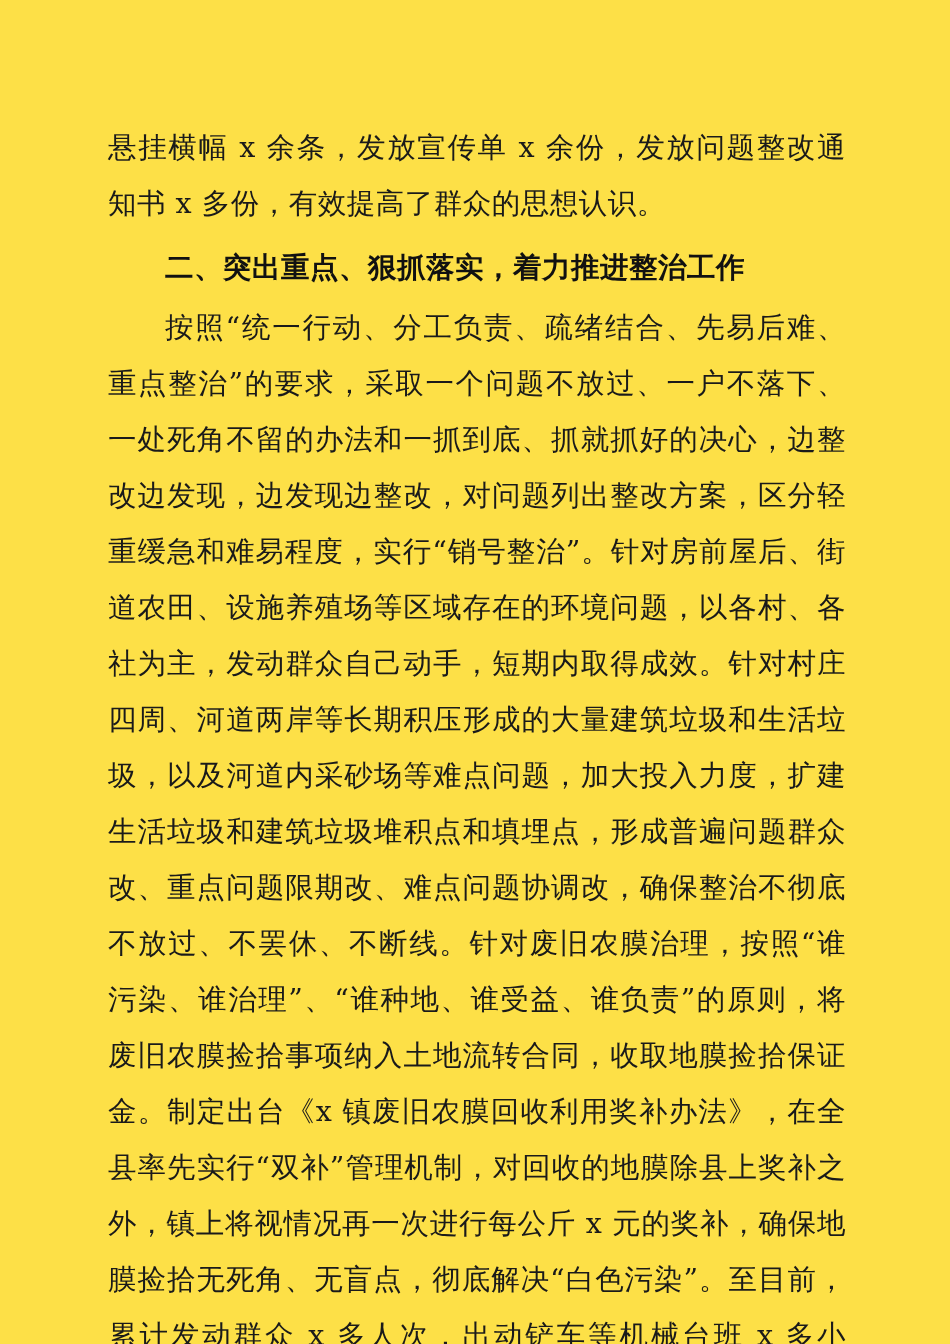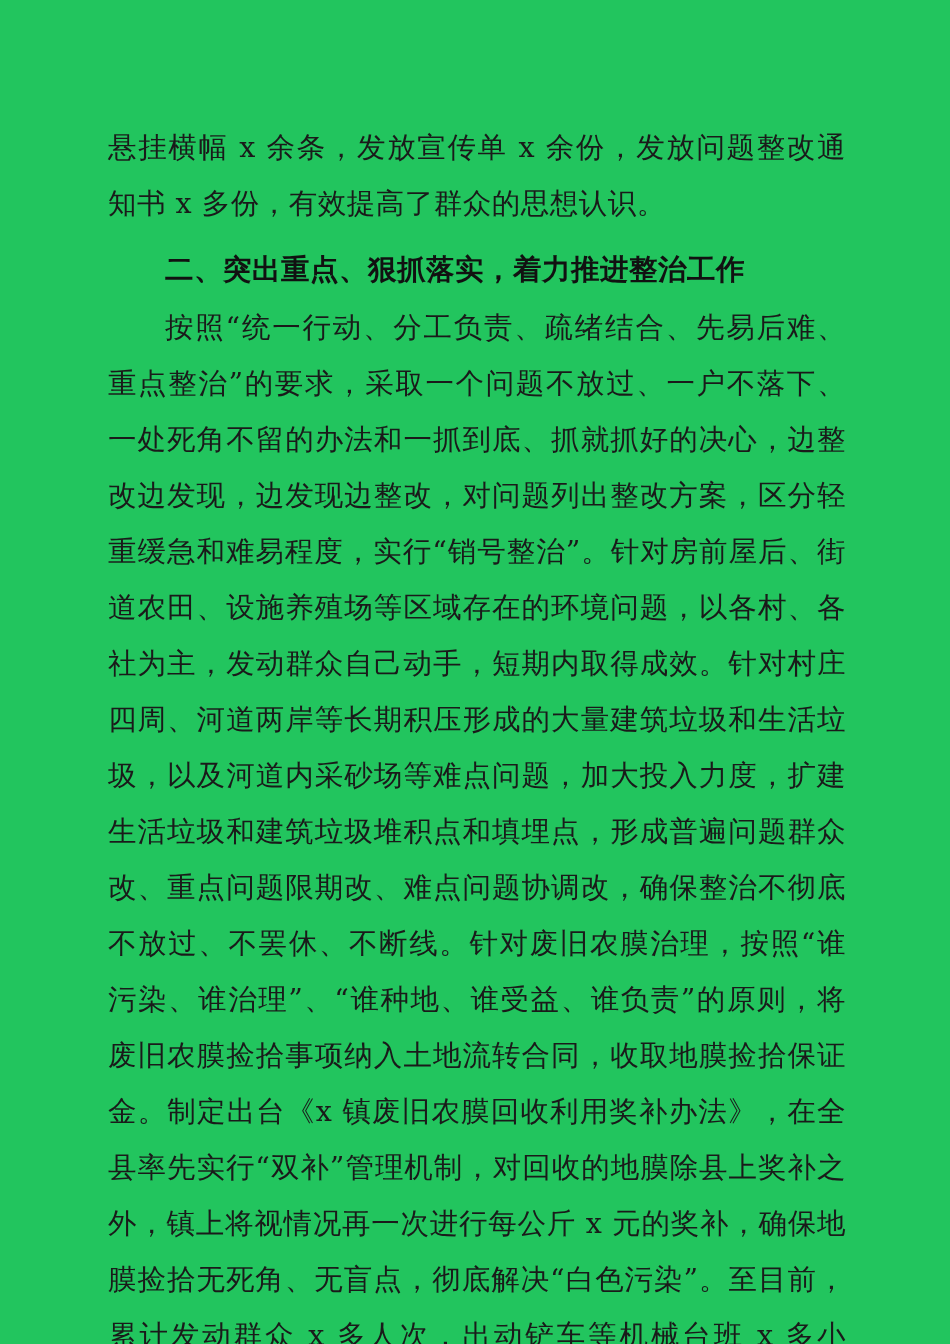--- a/index.html
+++ b/index.html
@@ -3,21 +3,21 @@
 <meta charset="utf-8">
 <style>
   html, body {
     margin: 0;
     padding: 0;
     background: #ffffff;
   }
   .page {
     width: 950px;
     height: 1344px;
-    background: #22c55e;
+    background: #fde047;
     position: relative;
     box-sizing: border-box;
     overflow: hidden;
     font-family: "DejaVu Serif", "Liberation Serif", serif;
     padding-left: 12px;
   }
   .content {
     position: absolute;
     left: 108px;
     top: 120px;
@@ -37,21 +37,21 @@
     text-indent: 57px;
   }
   h2.heading {
     margin: 10px 0 2px 0;
     font-size: 28.5px;
     line-height: 56px;
     font-weight: bold;
     color: #111111;
     text-indent: 57px;
     letter-spacing: 0.5px;
-    font-family: Liberation Serif, serif;
+    font-family: Liberation Mono, monospace;
   }
 </style>
 </head>
 <body>
 
 <div class="page">
   <div class="content">
     <p class="para">悬挂横幅 x 余条，发放宣传单 x 余份，发放问题整改通知书 x 多份，有效提高了群众的思想认识。</p>
     <h2 class="heading">二、突出重点、狠抓落实，着力推进整治工作</h2>
     <p class="para indent">按照“统一行动、分工负责、疏绪结合、先易后难、重点整治”的要求，采取一个问题不放过、一户不落下、一处死角不留的办法和一抓到底、抓就抓好的决心，边整改边发现，边发现边整改，对问题列出整改方案，区分轻重缓急和难易程度，实行“销号整治”。针对房前屋后、街道农田、设施养殖场等区域存在的环境问题，以各村、各社为主，发动群众自己动手，短期内取得成效。针对村庄四周、河道两岸等长期积压形成的大量建筑垃圾和生活垃圾，以及河道内采砂场等难点问题，加大投入力度，扩建生活垃圾和建筑垃圾堆积点和填埋点，形成普遍问题群众改、重点问题限期改、难点问题协调改，确保整治不彻底不放过、不罢休、不断线。针对废旧农膜治理，按照“谁污染、谁治理”、“谁种地、谁受益、谁负责”的原则，将废旧农膜捡拾事项纳入土地流转合同，收取地膜捡拾保证金。制定出台《x 镇废旧农膜回收利用奖补办法》，在全县率先实行“双补”管理机制，对回收的地膜除县上奖补之外，镇上将视情况再一次进行每公斤 x 元的奖补，确保地膜捡拾无死角、无盲点，彻底解决“白色污染”。至目前，累计发动群众 x 多人次，出动铲车等机械台班 x 多小时、垃圾清运车 x 多车次，清理卫生死角 x 多处、清理“三堆”x 余处，清理垃圾 x 多方，整治砂石厂 x 家，关停 x 家，拆除违章建筑 x 处，捡拾废旧农</p>

